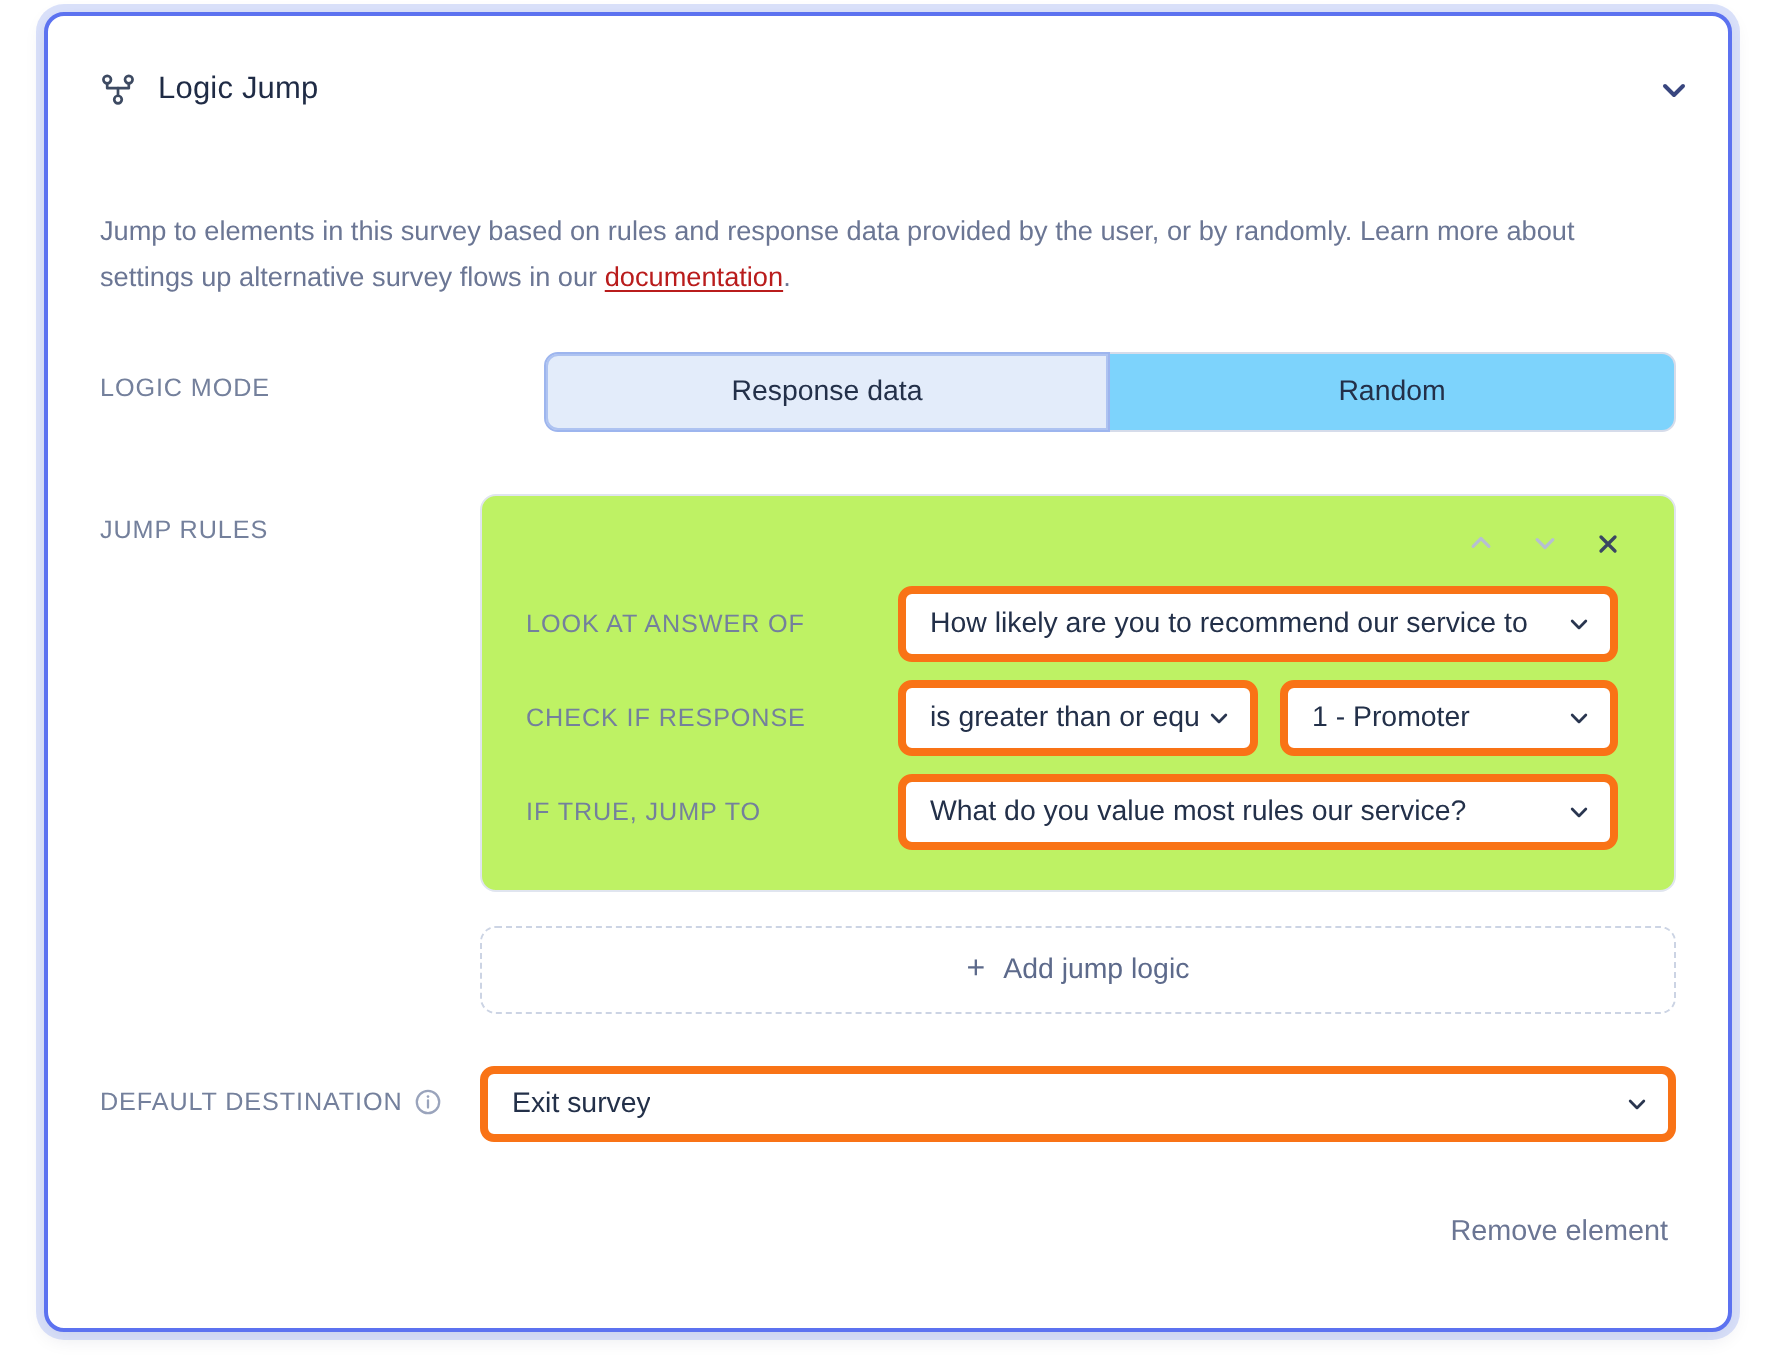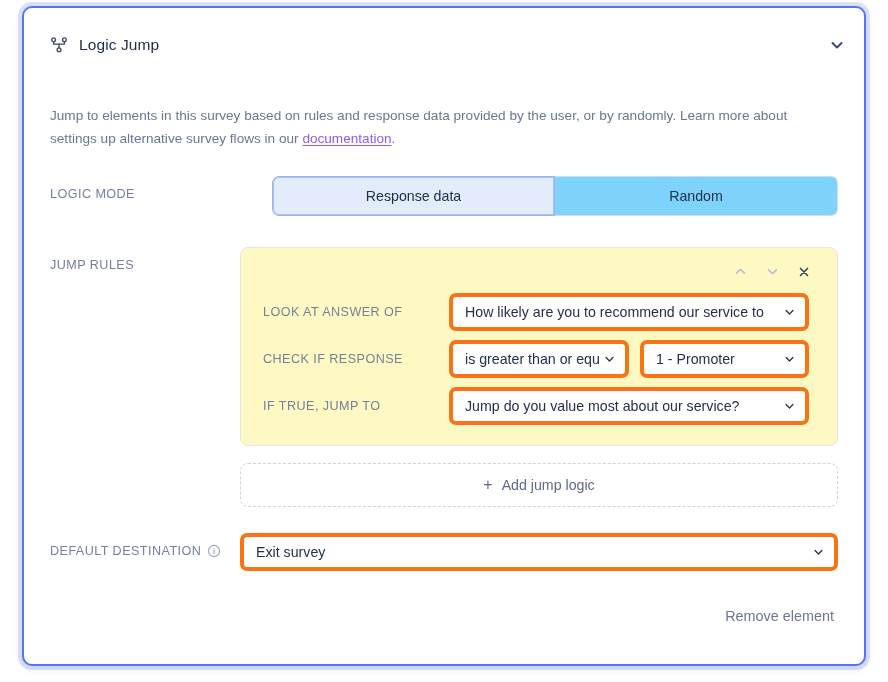--- a/index.html
+++ b/index.html
@@ -73,21 +73,21 @@
   }
 
   .description {
     width: 762px;
     font-size: 13.6px;
     line-height: 1.72;
     color: #6b7694;
     margin: 22px 0 0 0;
   }
   .description a {
-    color: #8b5cf6;
+    color: #b91c1c;
     text-decoration: underline;
     text-underline-offset: 2px;
   }
 
   
   .field-row {
     display: flex;
     align-items: flex-start;
   }
   .field-label {
@@ -133,21 +133,21 @@
     margin-left: 32px;
   }
 
   
   .jump-rules-row { margin-top: 31px; }
   .rules-col { width: 598px; }
 
   .rule-card {
     border: 1px solid #e0e5ef;
     border-radius: 8px;
-    background: #fef9c3;
+    background: #bef264;
     padding: 12px 22px 20px 22px;
   }
   .rule-toolbar {
     display: flex;
     justify-content: flex-end;
     align-items: center;
     gap: 10px;
     height: 24px;
   }
   .tool-btn {
@@ -350,21 +350,21 @@
                     </svg>
                   </span>
                 </div>
               </div>
             </div>
 
             <div class="rule-field">
               <div class="rule-field-label">IF TRUE, JUMP TO</div>
               <div class="rule-field-controls">
                 <div class="select select-jump">
-                  <span class="sel-text">Jump do you value most about our service?</span>
+                  <span class="sel-text">What do you value most rules our service?</span>
                   <span class="caret">
                     <svg viewBox="0 0 16 16" fill="none" stroke="currentColor" stroke-width="1.7" stroke-linecap="round" stroke-linejoin="round" aria-hidden="true">
                       <path d="M3.8 6.2 L8 10.4 L12.2 6.2"></path>
                     </svg>
                   </span>
                 </div>
               </div>
             </div>
           </div>
 

